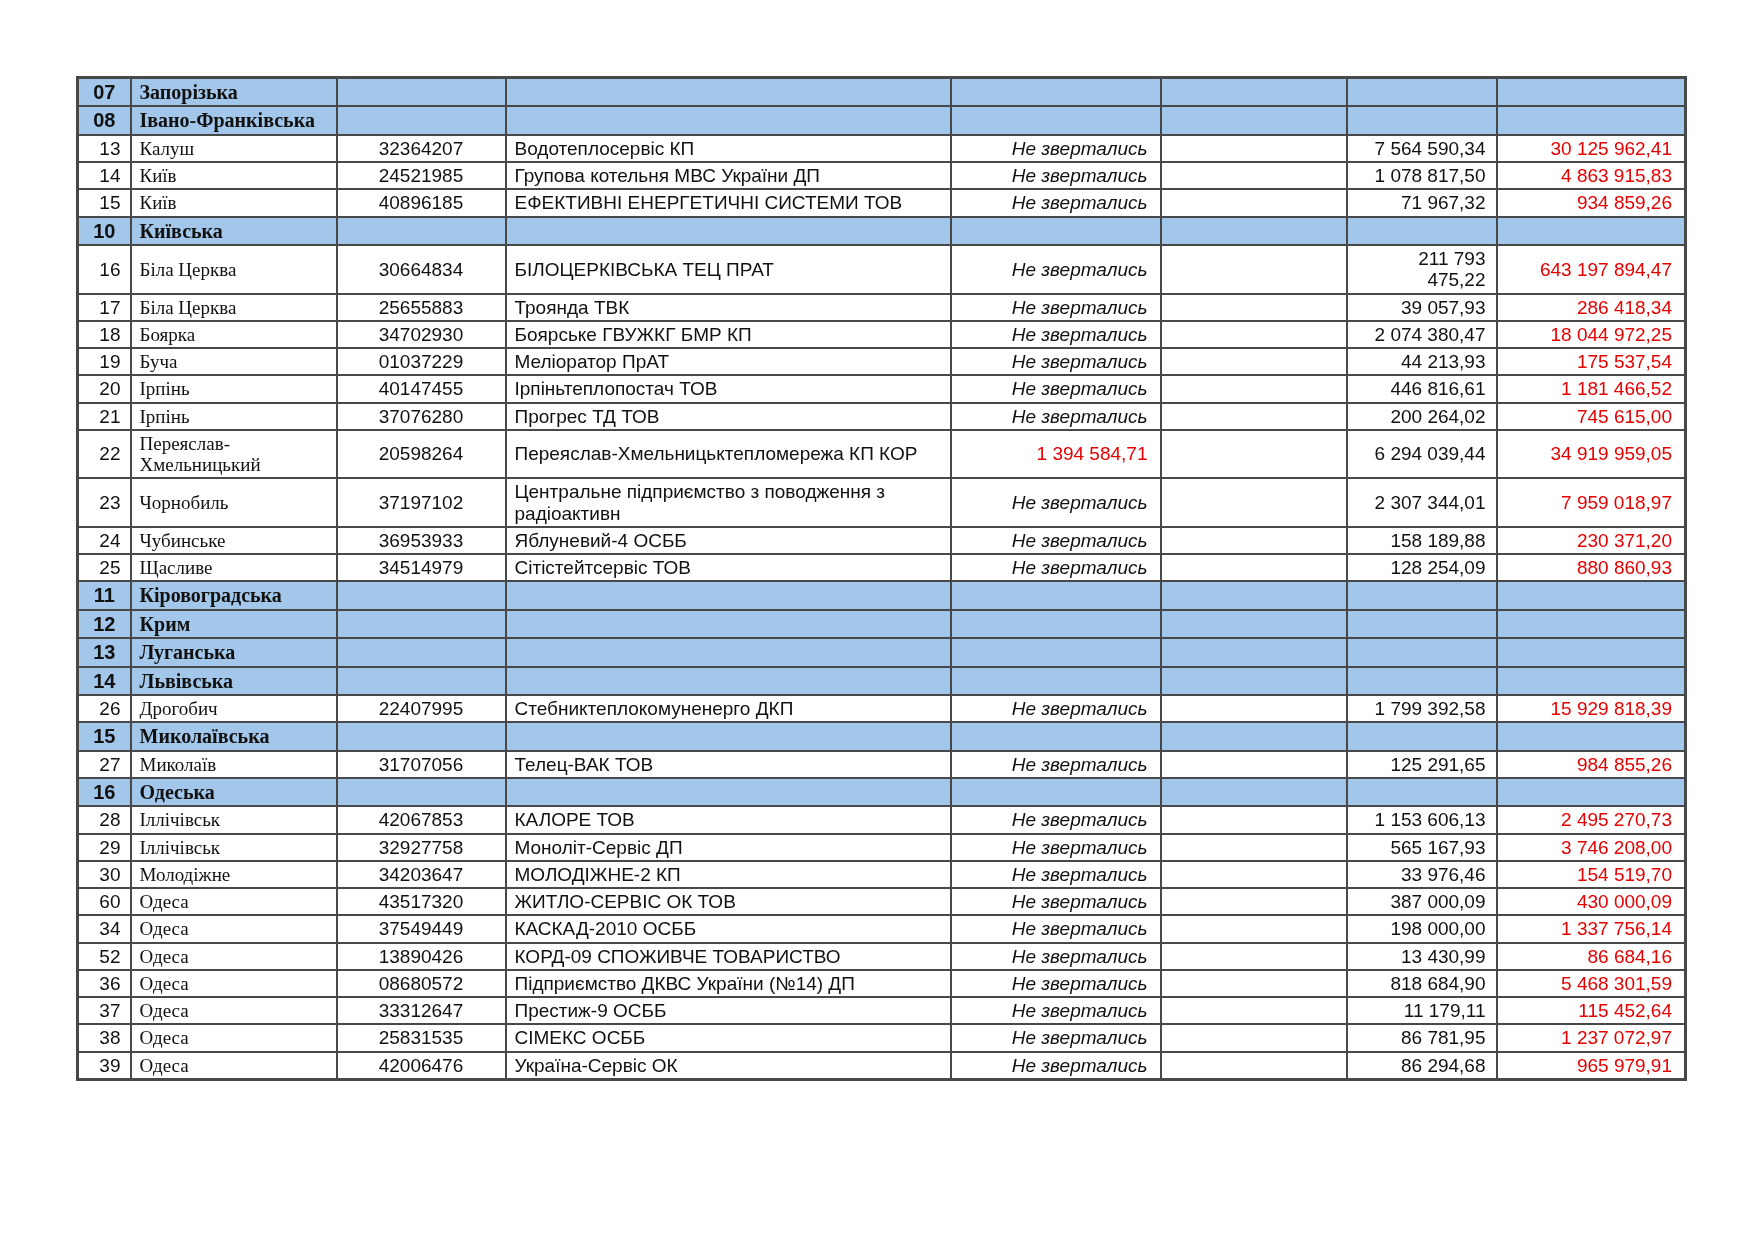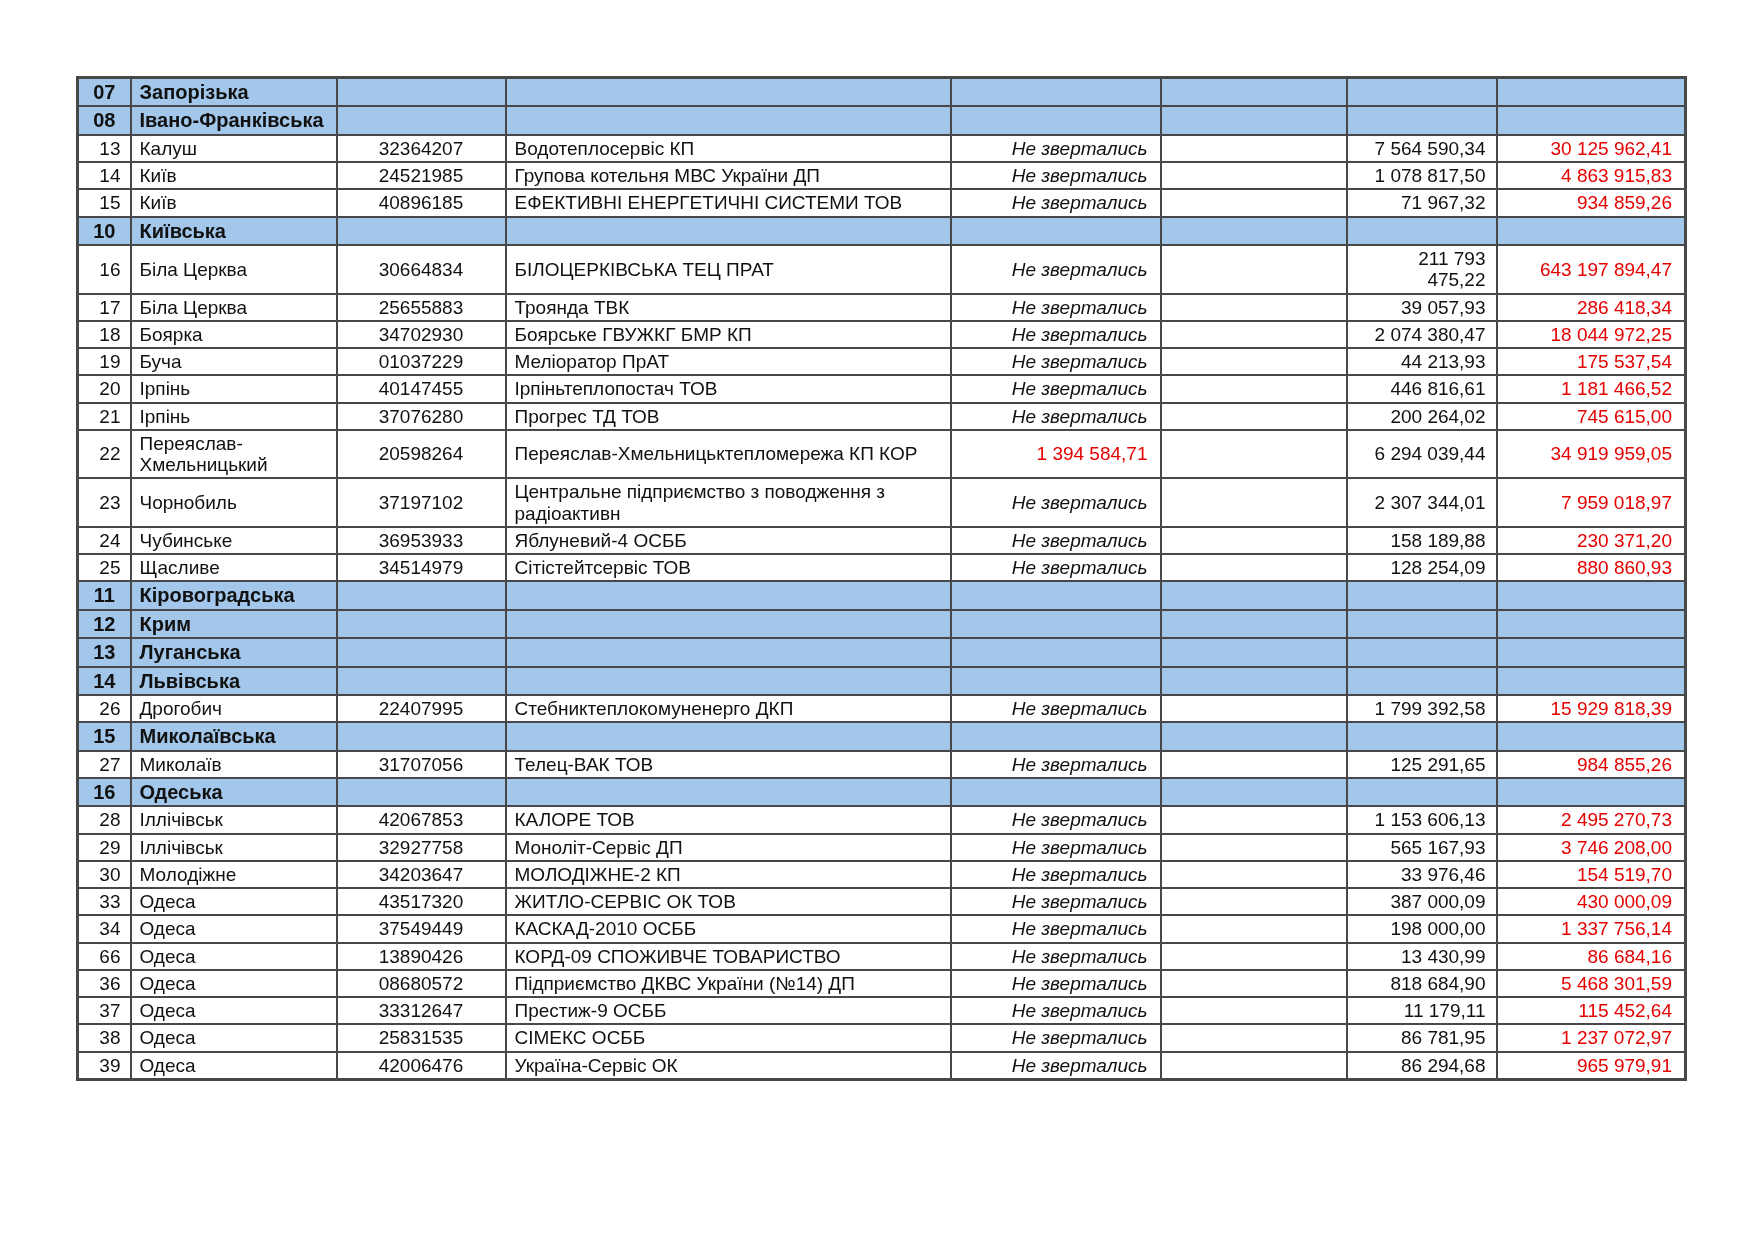--- a/index.html
+++ b/index.html
@@ -36,21 +36,21 @@
   tr.entry{ height:27px; }
   tr.entry.tall{ height:46px; }
   tr.region{ height:27px; }
   tr.region td{
     background:var(--blue);
     font-weight:bold;
     font-size:20px;
   }
   td.c-no{ text-align:right; padding-right:9px; }
   tr.region td.c-no{ text-align:center; padding-right:8px; }
-  td.c-city{ text-align:left; white-space:pre-line; }
+  td.c-city{ text-align:left; white-space:pre-line;font-family:Liberation Serif, serif; }
   td.c-code{ text-align:center; }
   td.c-company{ text-align:left; white-space:pre-line; }
   td.c-status{ text-align:right; padding-right:12px; font-style:italic; }
   td.c-status.red{ font-style:normal; color:var(--red);border-radius:19px; }
   td.c-blank{ }
   td.c-paid{ text-align:right; padding-right:10px; white-space:pre-line;margin-left:8px; }
   td.c-debt{ text-align:right; padding-right:12px; color:var(--red);margin-top:25px; }
 </style>
 </head>
 <body>
@@ -336,41 +336,41 @@
             <td class="c-no">30</td>
             <td class="c-city">Молодіжне</td>
             <td class="c-code">34203647</td>
             <td class="c-company">МОЛОДІЖНЕ-2 КП</td>
             <td class="c-status">Не звертались</td>
             <td class="c-blank"></td>
             <td class="c-paid">33 976,46</td>
             <td class="c-debt">154 519,70</td>
           </tr>
           <tr class="entry">
-            <td class="c-no">33</td>
+            <td class="c-no">60</td>
             <td class="c-city">Одеса</td>
             <td class="c-code">43517320</td>
             <td class="c-company">ЖИТЛО-СЕРВІС ОК ТОВ</td>
             <td class="c-status">Не звертались</td>
             <td class="c-blank"></td>
             <td class="c-paid">387 000,09</td>
             <td class="c-debt">430 000,09</td>
           </tr>
           <tr class="entry">
             <td class="c-no">34</td>
             <td class="c-city">Одеса</td>
             <td class="c-code">37549449</td>
             <td class="c-company">КАСКАД-2010 ОСББ</td>
             <td class="c-status">Не звертались</td>
             <td class="c-blank"></td>
             <td class="c-paid">198 000,00</td>
             <td class="c-debt">1 337 756,14</td>
           </tr>
           <tr class="entry">
-            <td class="c-no">66</td>
+            <td class="c-no">52</td>
             <td class="c-city">Одеса</td>
             <td class="c-code">13890426</td>
             <td class="c-company">КОРД-09 СПОЖИВЧЕ ТОВАРИСТВО</td>
             <td class="c-status">Не звертались</td>
             <td class="c-blank"></td>
             <td class="c-paid">13 430,99</td>
             <td class="c-debt">86 684,16</td>
           </tr>
           <tr class="entry">
             <td class="c-no">36</td>

